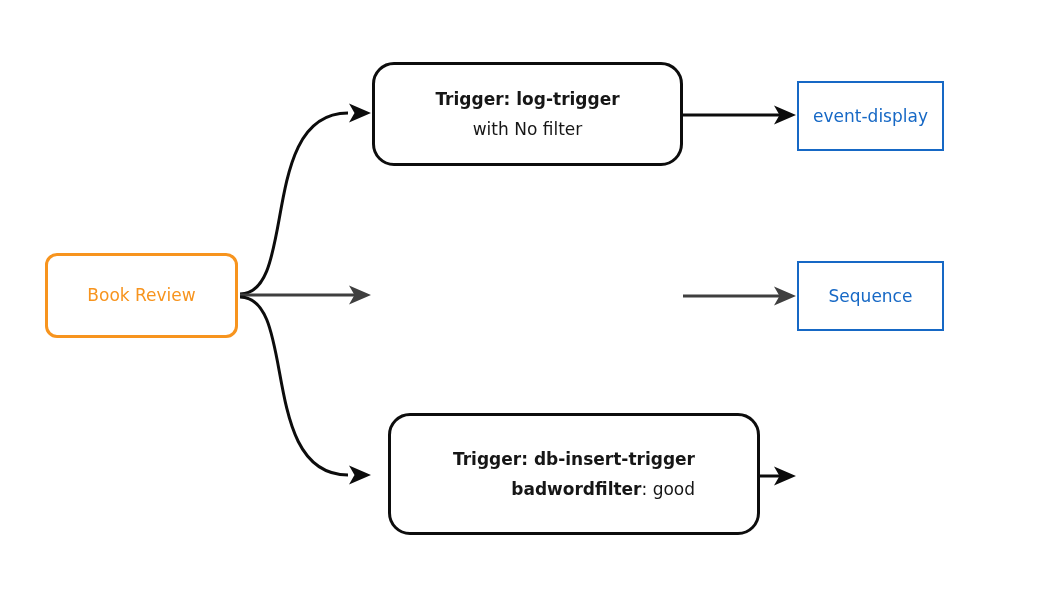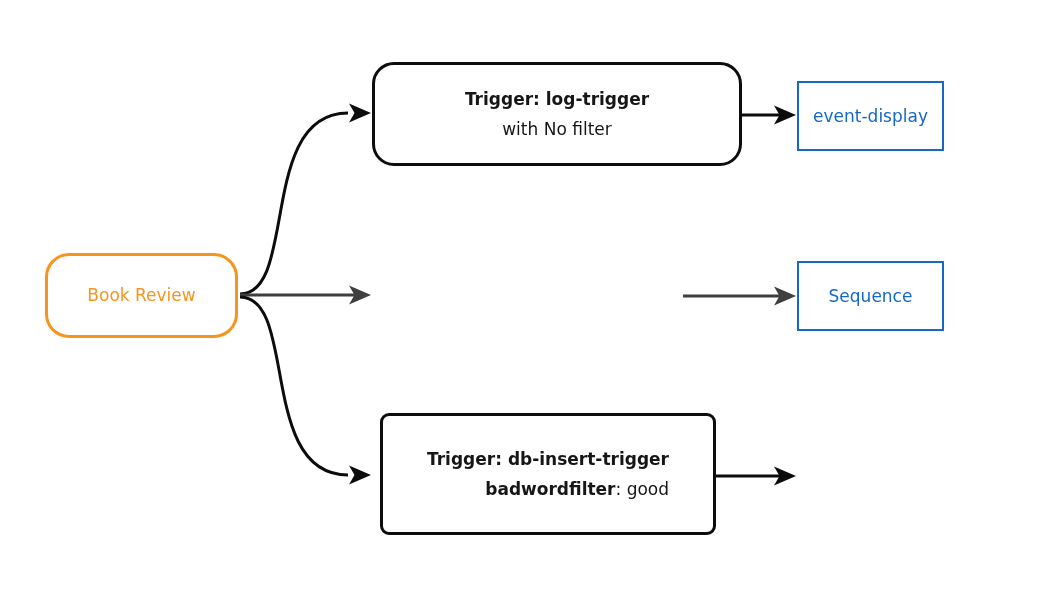--- a/index.html
+++ b/index.html
@@ -34,35 +34,35 @@
     justify-content: center;
     background: #ffffff;
   }
   .node .text-block {
     display: inline-block;
     text-align: center;
   }
   .broker {
     left: 45px; top: 253px; width: 193px; height: 85px;
     border: 3px solid var(--orange);
-    border-radius: 24px;
+    border-radius: 12px;
     color: var(--orange);
     font-size: 17px;
     line-height: 29px;
   }
   .trigger {
     border: 3px solid var(--trigger-border);
     border-radius: 22px;
     color: var(--trigger-text);
     font-size: 17px;
     line-height: 30px;
   }
-  .trigger.t1 { left: 372px; top: 62px;  width: 370px; height: 104px; align-items: center; }
+  .trigger.t1 { left: 372px; top: 62px;  width: 311px; height: 104px; align-items: center; }
   .trigger.t2 { left: 372px; top: 242px; width: 311px; height: 105px; }
-  .trigger.t3 { left: 380px; top: 413px; width: 336px; height: 122px; border-radius: 9px; }
+  .trigger.t3 { left: 388px; top: 413px; width: 372px; height: 122px; }
   .trigger b { font-weight: 700; }
   .line.align-right { text-align: right; }
 
   .sink {
     border: 2.5px solid var(--blue);
     border-radius: 0;
     color: var(--blue);
     font-size: 17px;
     line-height: 29px;
   }

